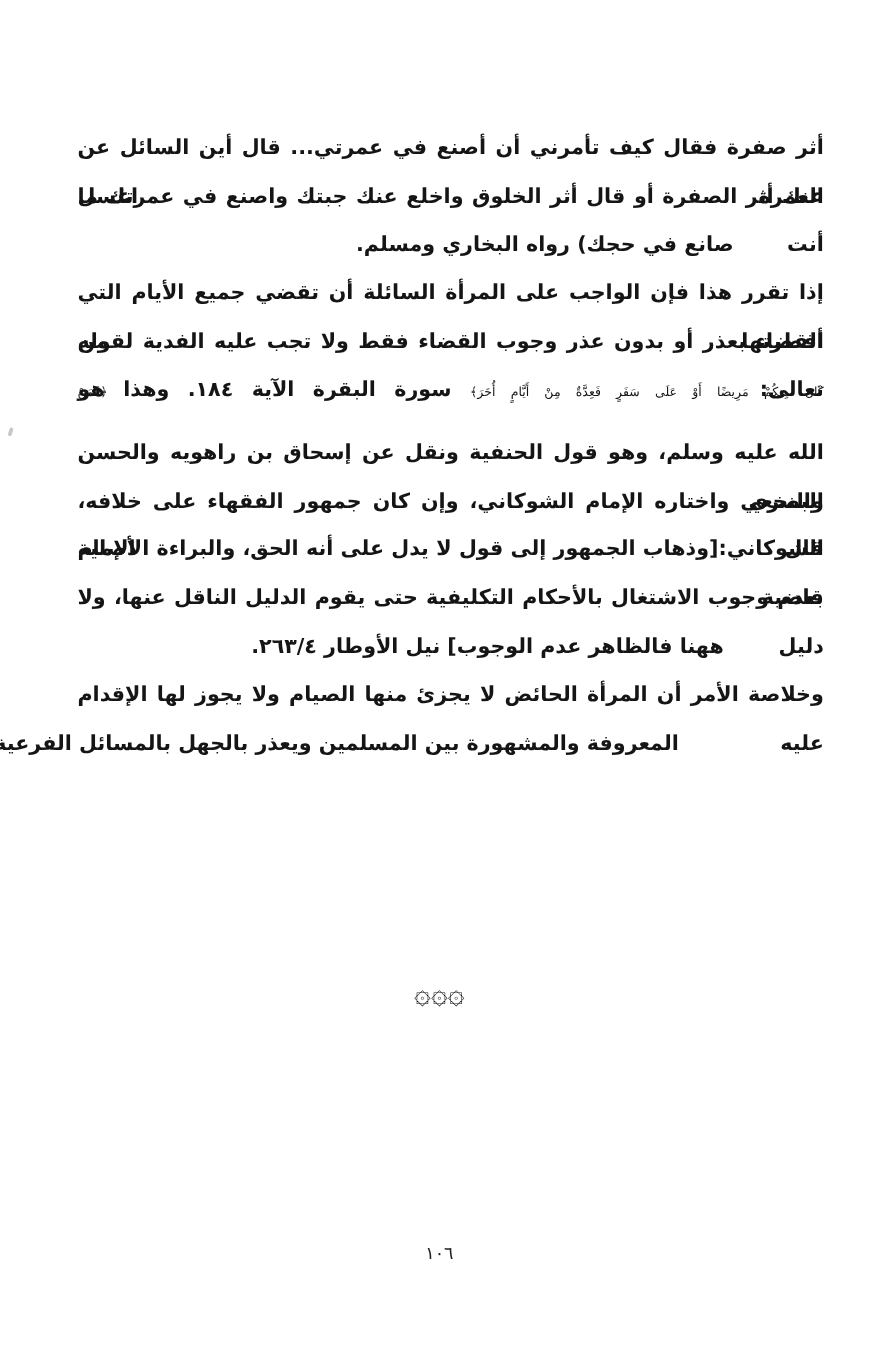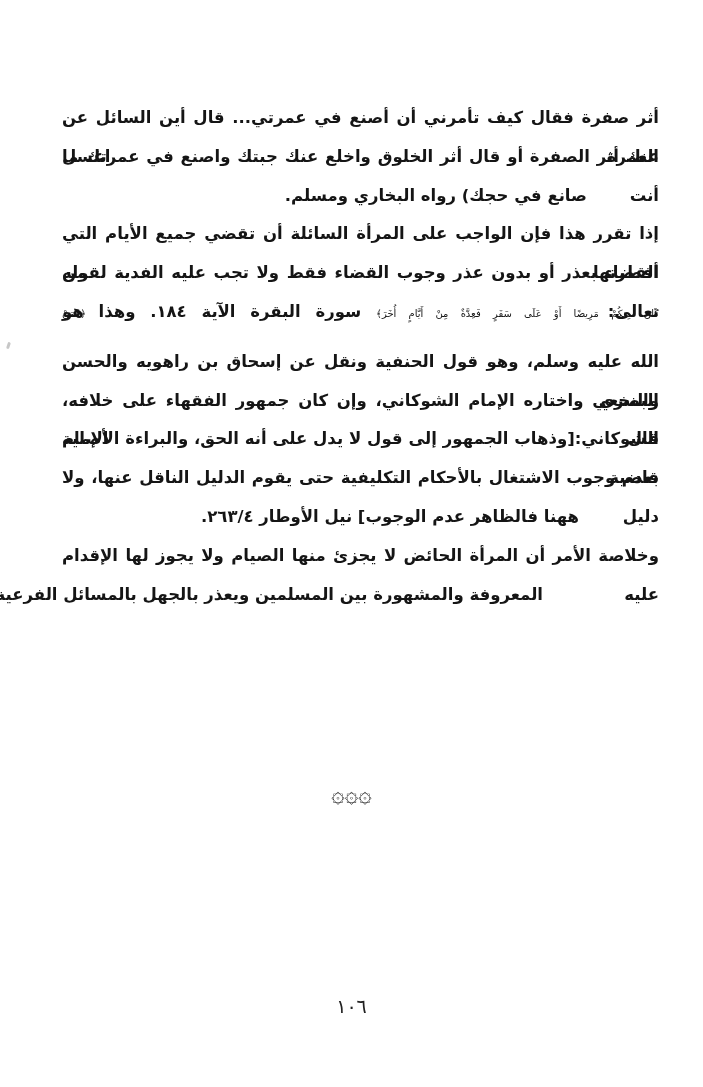--- a/index.html
+++ b/index.html
@@ -64,21 +64,21 @@
     font-weight: normal;
     color: #111111;
     letter-spacing: 5px;
   }
   .page-number {
     position: absolute;
     top: 995px;
     left: 0;
     width: 703px;
     text-align: center;
-    font-size: 19px;
+    font-size: 14px;
     font-weight: normal;
     color: #222222;
     direction: rtl;
   }
   .scan-artifact {
     position: absolute;
     left: 7px;
     top: 342px;
     width: 3px;
     height: 7px;

